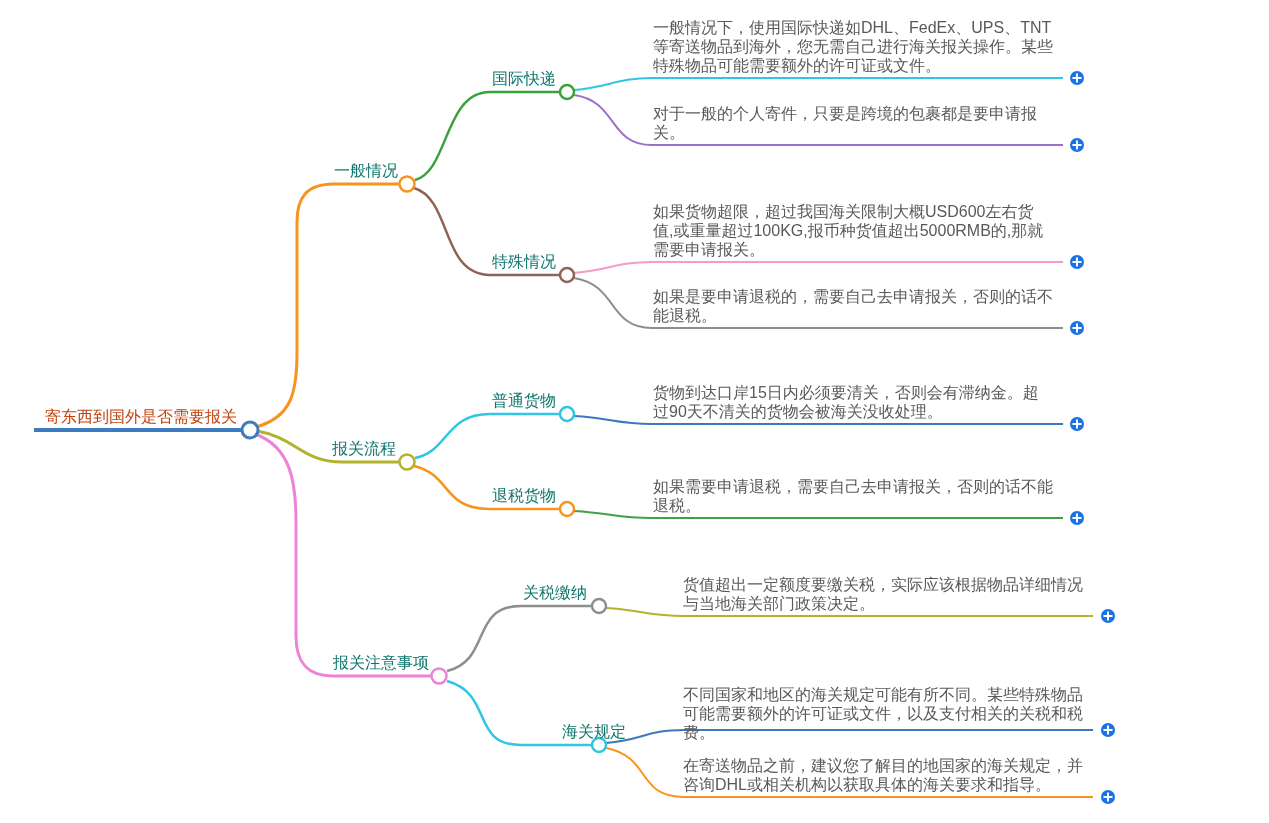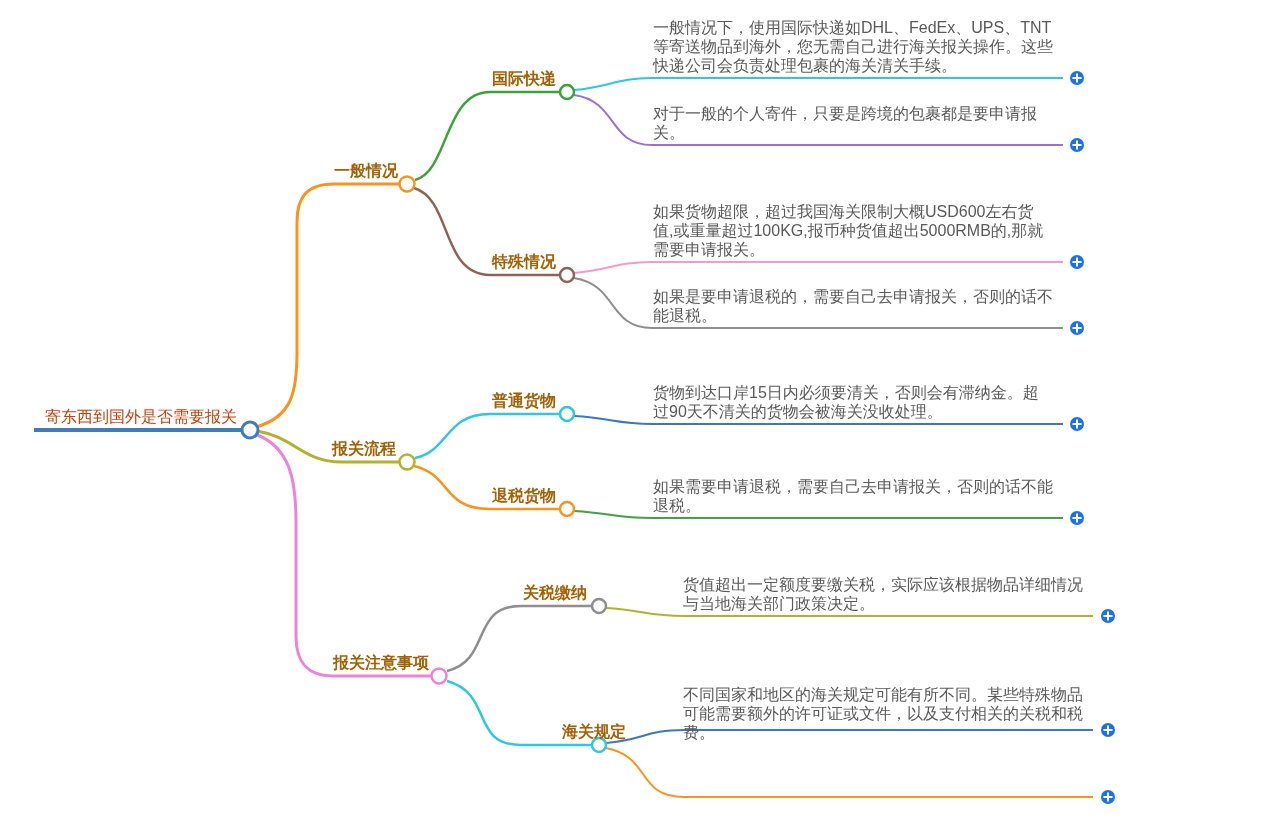--- a/index.html
+++ b/index.html
@@ -13,21 +13,21 @@
   #wires{position:absolute;left:0;top:0;z-index:1;}
   #wires path{fill:none;}
   .trunk{stroke-width:3;}
   .limb{stroke-width:2.5;}
   .twig{stroke-width:2;}
   .node-dot{fill:#ffffff;stroke-width:2.5;}
   .root-dot{fill:#ffffff;stroke-width:3;}
   .plus-cross{stroke:#ffffff;stroke-width:2;stroke-linecap:round;}
   .node-label{
     position:absolute;z-index:2;white-space:nowrap;
-    font-size:16px;font-weight:bold;color:#a16207;cursor:default;
+    font-size:16px;font-weight:normal;color:#0f766e;cursor:default;
   }
   .root-label{font-weight:normal;color:#c2410c;}
   .leaf-text{
     position:absolute;z-index:2;
     font-size:16px;line-height:19px;color:#595959;cursor:default;
   }
   .leaf-w1{width:400px;}
   .leaf-w2{width:410px;}
 </style>
 </head>
@@ -115,22 +115,23 @@
   <div class="node-label" style="left:332px;bottom:363px;">报关流程</div>
   <div class="node-label" style="left:333px;bottom:149px;">报关注意事项</div>
 
   <div class="node-label" style="left:492px;bottom:733px;">国际快递</div>
   <div class="node-label" style="left:492px;bottom:550px;">特殊情况</div>
   <div class="node-label" style="left:492px;bottom:411px;">普通货物</div>
   <div class="node-label" style="left:492px;bottom:316px;">退税货物</div>
   <div class="node-label" style="left:523px;bottom:219px;">关税缴纳</div>
   <div class="node-label" style="left:523px;bottom:80px;margin-left:39px;">海关规定</div>
 
-  <div class="leaf-text leaf-w1" style="left:653px;bottom:748px;">一般情况下，使用国际快递如DHL、FedEx、UPS、TNT等寄送物品到海外，您无需自己进行海关报关操作。这些快递公司会负责处理包裹的海关清关手续。</div>
+  <div class="leaf-text leaf-w1" style="left:653px;bottom:748px;">一般情况下，使用国际快递如DHL、FedEx、UPS、TNT等寄送物品到海外，您无需自己进行海关报关操作。某些特殊物品可能需要额外的许可证或文件。</div>
   <div class="leaf-text leaf-w1" style="left:653px;bottom:681px;">对于一般的个人寄件，只要是跨境的包裹都是要申请报关。</div>
   <div class="leaf-text leaf-w1" style="left:653px;bottom:564px;">如果货物超限，超过我国海关限制大概USD600左右货值,或重量超过100KG,报币种货值超出5000RMB的,那就需要申请报关。</div>
   <div class="leaf-text leaf-w1" style="left:653px;bottom:498px;">如果是要申请退税的，需要自己去申请报关，否则的话不能退税。</div>
   <div class="leaf-text leaf-w1" style="left:653px;bottom:402px;">货物到达口岸15日内必须要清关，否则会有滞纳金。超过90天不清关的货物会被海关没收处理。</div>
   <div class="leaf-text leaf-w1" style="left:653px;bottom:308px;">如果需要申请退税，需要自己去申请报关，否则的话不能退税。</div>
   <div class="leaf-text leaf-w2" style="left:683px;bottom:210px;">货值超出一定额度要缴关税，实际应该根据物品详细情况与当地海关部门政策决定。</div>
   <div class="leaf-text leaf-w2" style="left:683px;bottom:81px;">不同国家和地区的海关规定可能有所不同。某些特殊物品可能需要额外的许可证或文件，以及支付相关的关税和税费。</div>
+  <div class="leaf-text leaf-w2" style="left:683px;bottom:29px;">在寄送物品之前，建议您了解目的地国家的海关规定，并咨询DHL或相关机构以获取具体的海关要求和指导。</div>
 
 </div>
 
 </body></html>

